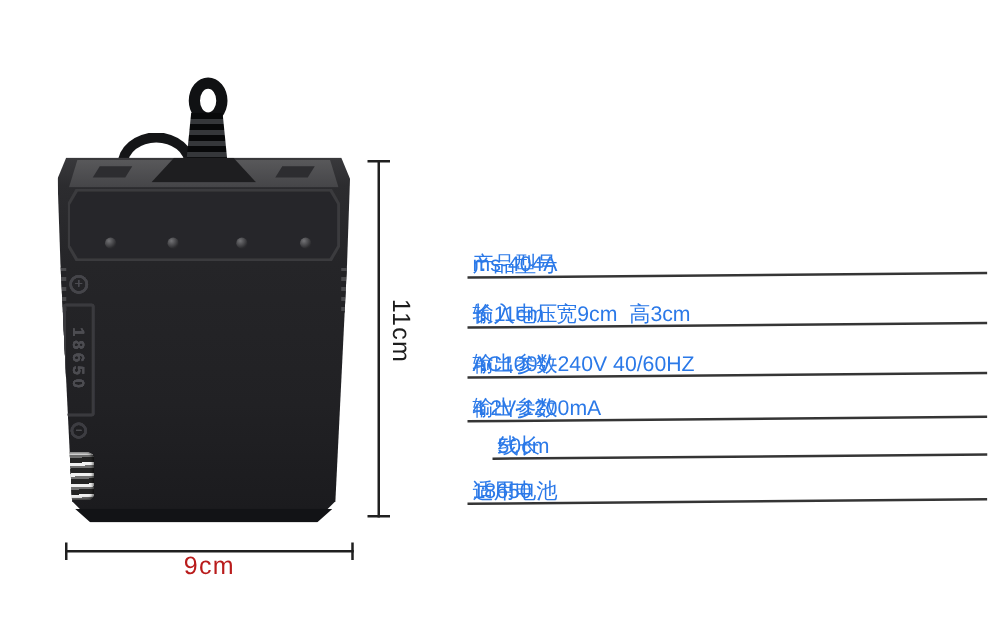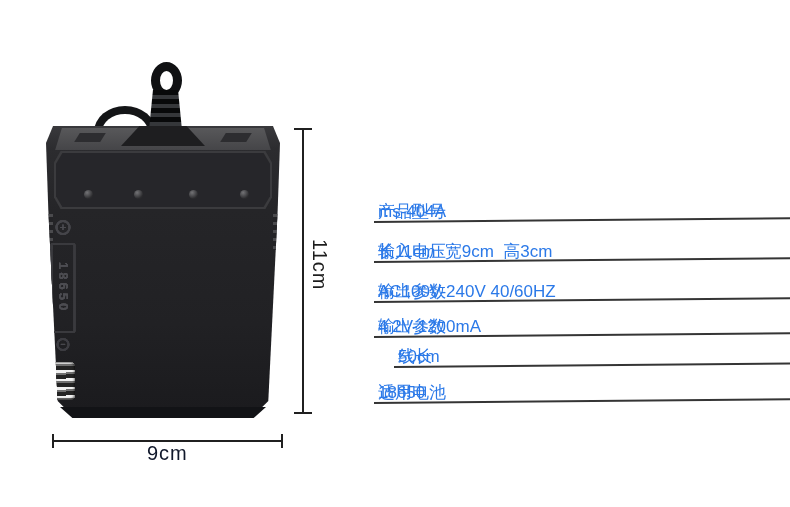--- a/index.html
+++ b/index.html
@@ -67,21 +67,21 @@
 
   
   .dim-v{left:302px;top:128px;width:2px;height:286px;background:#202020;}
   .dim-v::before,.dim-v::after{content:"";position:absolute;left:-8px;width:18px;height:2px;background:#202020;}
   .dim-v::before{top:0;} .dim-v::after{bottom:0;}
   .dim-v-label{left:308px;top:239px;writing-mode:vertical-rl;
     font-size:20px;color:#1d1d1d;letter-spacing:1px;}
   .dim-h{left:52px;top:440px;width:231px;height:2px;background:#202020;}
   .dim-h::before,.dim-h::after{content:"";position:absolute;top:-6px;width:2px;height:14px;background:#202020;}
   .dim-h::before{left:0;} .dim-h::after{right:0;}
-  .dim-h-label{left:147px;top:442px;font-size:20px;color:#0f172a;letter-spacing:1px;}
+  .dim-h-label{left:147px;top:442px;font-size:20px;color:#b91c1c;letter-spacing:1px;}
 
   
   .specs{left:374px;top:0;width:416px;height:420px;}
   .spec-row{left:0;width:416px;height:22px;}
   .spec-row.r1{top:203px;} .spec-row.r2{top:243px;} .spec-row.r3{top:283px;}
   .spec-row.r4{top:318px;} .spec-row.r5{top:348px;margin-left:20px;} .spec-row.r6{top:384px;}
   .spec-text{position:static;display:block;padding-left:4px;
     font-size:17px;line-height:17px;color:#2b79e8;white-space:pre;}
   .spec-text span{position:static;}
   .spec-underline{left:0;top:18px;width:416px;height:2px;background:#353535;

